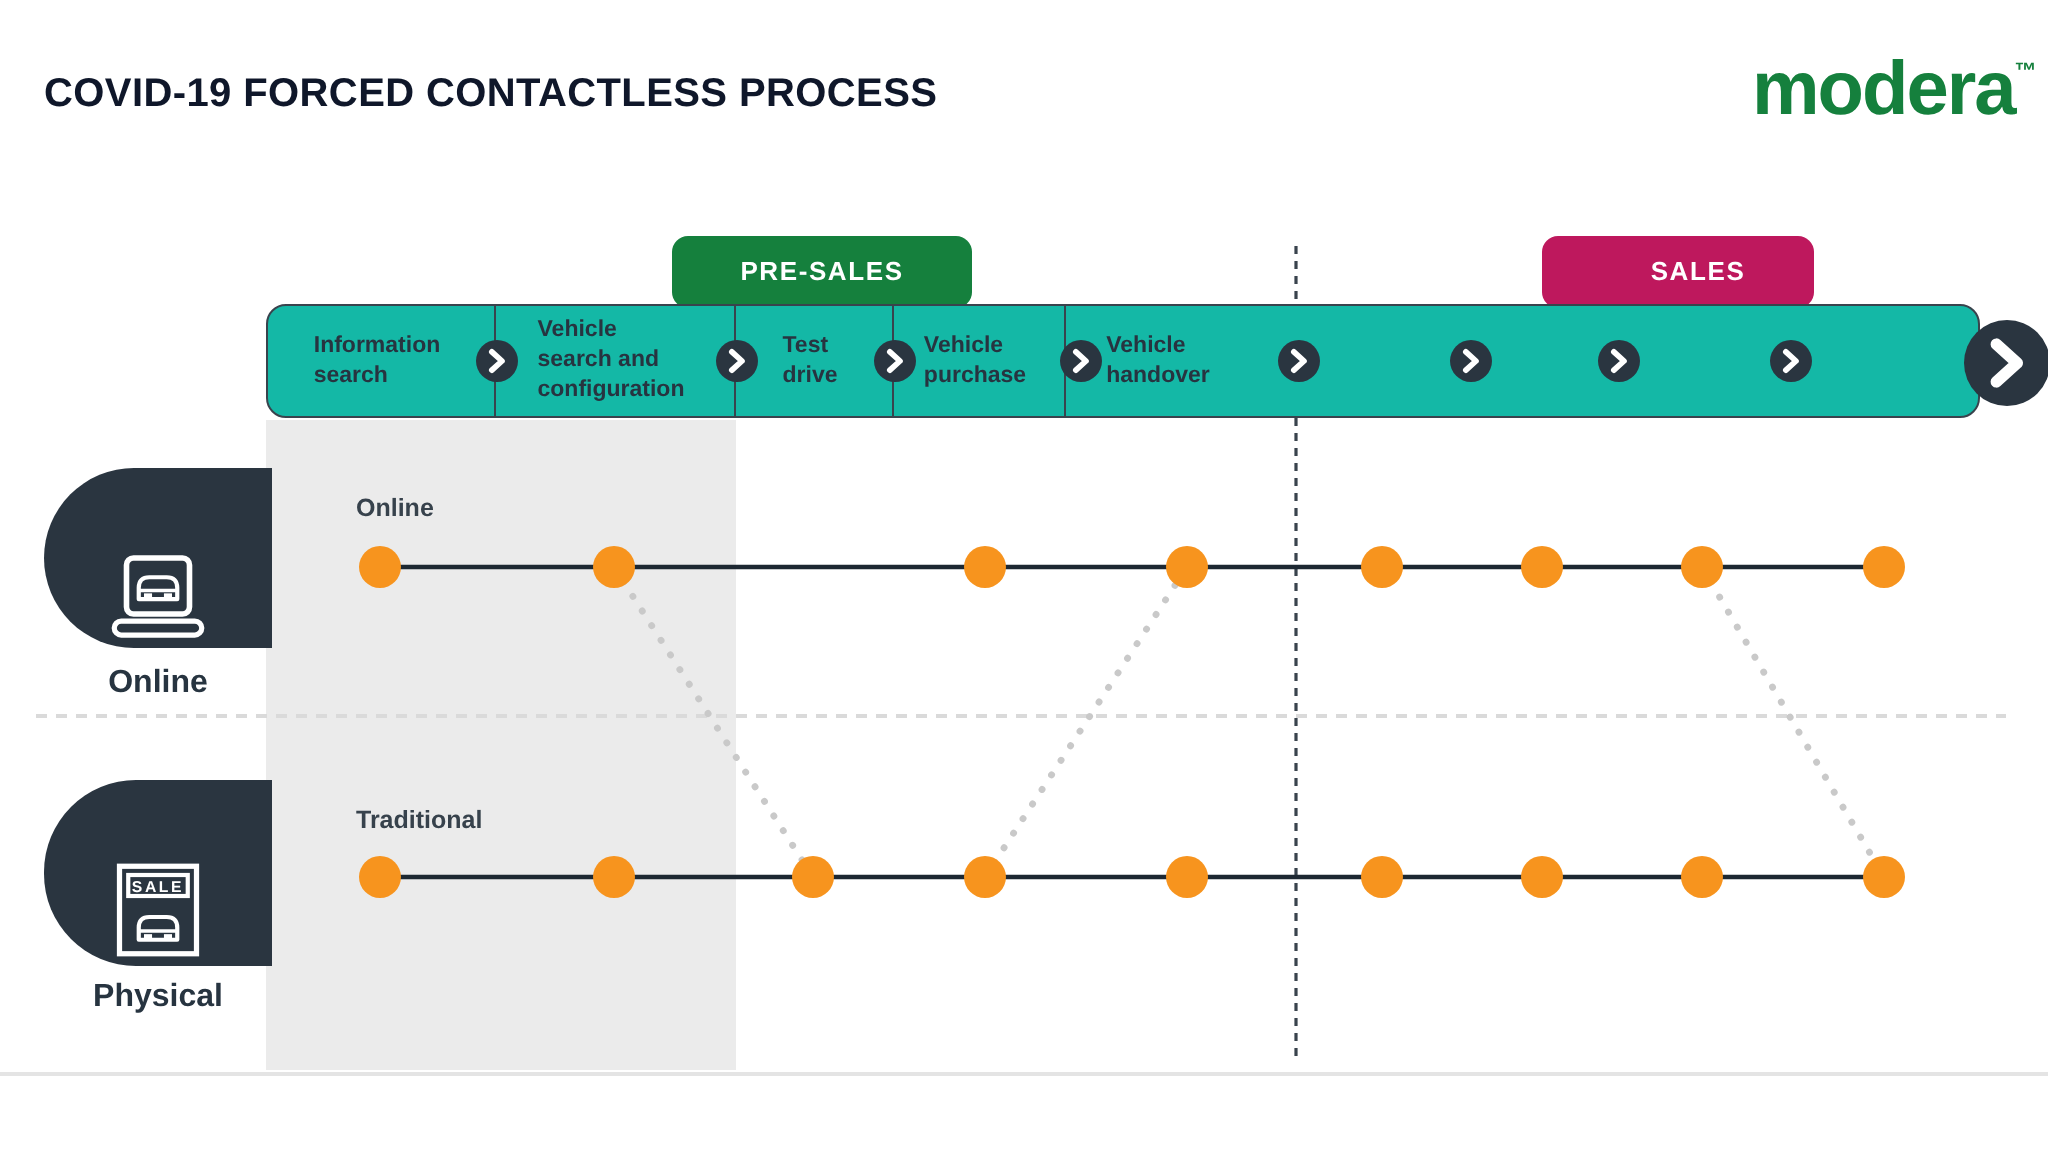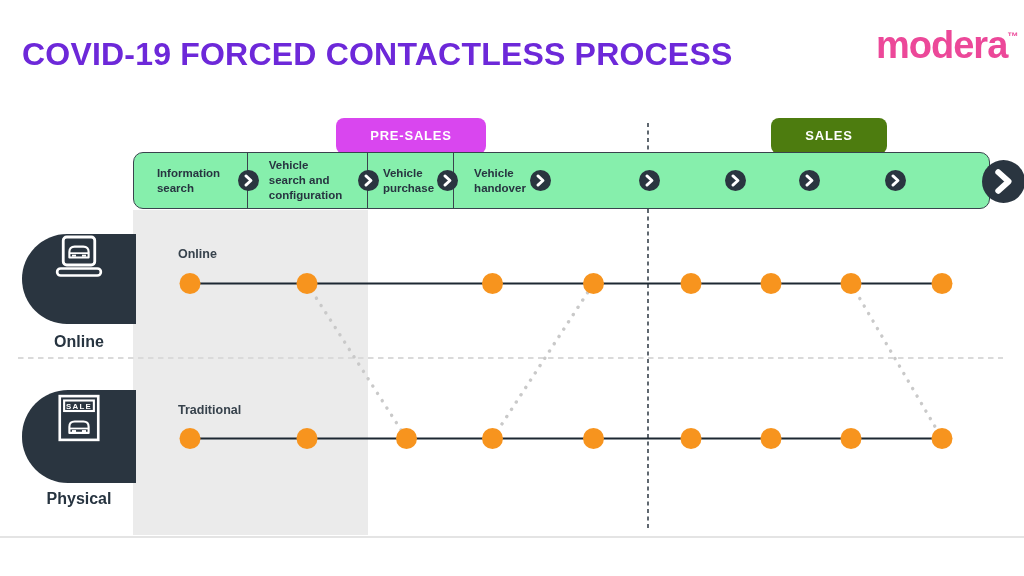--- a/index.html
+++ b/index.html
@@ -4,59 +4,59 @@
 <style>
   html,body{margin:0;padding:0;}
   body{
     width:1024px;height:576px;position:relative;overflow:hidden;
     background:#ffffff;font-family:"Liberation Sans",sans-serif;
     -webkit-font-smoothing:antialiased;
   }
   .abs{position:absolute;}
   
   .title{
-    left:22px;top:36px;font-size:32px;font-weight:700;color:#6d28d9;
+    left:22px;top:36px;font-size:20px;font-weight:700;color:#0f172a;
     letter-spacing:0.2px;white-space:nowrap;
   }
   .logo{
-    left:876px;top:26px;font-size:38px;font-weight:700;color:#ec4899;
+    left:876px;top:26px;font-size:38px;font-weight:700;color:#15803d;
     letter-spacing:-1px;line-height:1;
   }
   .logo sup{font-size:11px;letter-spacing:0;position:relative;top:-4px;}
   
   .badge{
     top:118px;height:36px;border-radius:8px;z-index:1;
     color:#ffffff;font-size:13px;font-weight:700;letter-spacing:0.8px;
     text-align:center;line-height:36px;
   }
   #badge-presales{left:336px;width:150px;}
   #badge-sales{left:771px;width:116px;}
   
   .gray-region{left:133px;top:210px;width:235px;height:325px;background:#ebebeb;z-index:0;}
   
   .process-bar{
-    left:133px;top:152px;width:857px;height:57px;background:#86efac;
+    left:133px;top:152px;width:857px;height:57px;background:#14b8a6;
     border:1.6px solid #39434d;border-radius:10px;z-index:3;
     display:flex;box-sizing:border-box;
   }
   .process-step{
     display:flex;align-items:center;justify-content:center;
     font-size:11.5px;line-height:1.3;font-weight:700;color:#273440;
     white-space:pre-line;text-align:left;box-sizing:border-box;
     padding:2px 14px 2px 10px;
   }
   .process-step.divided{border-right:1.6px solid #39434d;}
   .chev{position:absolute;top:17px;width:21px;height:21px;z-index:4;}
   .chev-big{position:absolute;top:7px;width:43px;height:43px;z-index:4;}
   
   #track-svg{left:0;top:0;z-index:1;pointer-events:none;}
   
   .channel-block{
     left:22px;width:114px;background:#2a3540;z-index:4;
-    display:flex;align-items:flex-start;justify-content:center;
+    display:flex;align-items:flex-end;justify-content:center;
   }
   #block-online{top:234px;height:90px;border-radius:45px 0 0 45px;}
   #block-physical{top:390px;height:93px;border-radius:46px 0 0 46px;}
   .channel-caption{
     left:22px;width:114px;text-align:center;z-index:4;
     font-size:16px;font-weight:700;color:#273440;
   }
   #caption-online{top:333px;}
   #caption-physical{top:490px;text-align:center;}
   .row-label{
@@ -65,32 +65,34 @@
   #row-label-online{top:247px;}
   #row-label-traditional{top:403px;}
   .bottom-rule{left:0;top:536px;width:1024px;height:1.5px;background:#e4e4e4;z-index:0;}
 </style>
 </head>
 <body>
 
 <div class="abs title">COVID-19 FORCED CONTACTLESS PROCESS</div>
 <div class="abs logo"><span>modera</span><sup>™</sup></div>
 
-<div class="abs badge" id="badge-presales" style="background: #d946ef;">PRE-SALES</div>
-<div class="abs badge" id="badge-sales" style="background: #4d7c0f;">SALES</div>
+<div class="abs badge" id="badge-presales" style="background: #15803d;">PRE-SALES</div>
+<div class="abs badge" id="badge-sales" style="background: #be185d; padding-left: 20px;">SALES</div>
 
 <div class="abs gray-region"></div>
 <div class="abs bottom-rule"></div>
 
 <div class="abs process-bar" id="process-bar">
     <div class="process-step divided" style="flex: 0 0 114px;">Information
 search</div>
     <div class="process-step divided" style="flex: 0 0 120px;">Vehicle
 search and
 configuration</div>
+    <div class="process-step divided" style="flex: 0 0 79px;">Test
+drive</div>
     <div class="process-step divided" style="flex: 0 0 86px;">Vehicle
 purchase</div>
     <div class="process-step" style="flex: 0 0 96px;">Vehicle
 handover</div>
     <div class="chev" style="left: 103.5px;"><svg width="21" height="21" viewBox="0 0 22 22">
         <circle cx="11" cy="11" r="11" fill="#2a3540"></circle>
         <path d="M8.3 6.2 L13.6 11 L8.3 15.8" fill="none" stroke="#ffffff" stroke-width="3" stroke-linecap="round" stroke-linejoin="round"></path>
       </svg></div>
     <div class="chev" style="left: 223.5px;"><svg width="21" height="21" viewBox="0 0 22 22">
         <circle cx="11" cy="11" r="11" fill="#2a3540"></circle>

